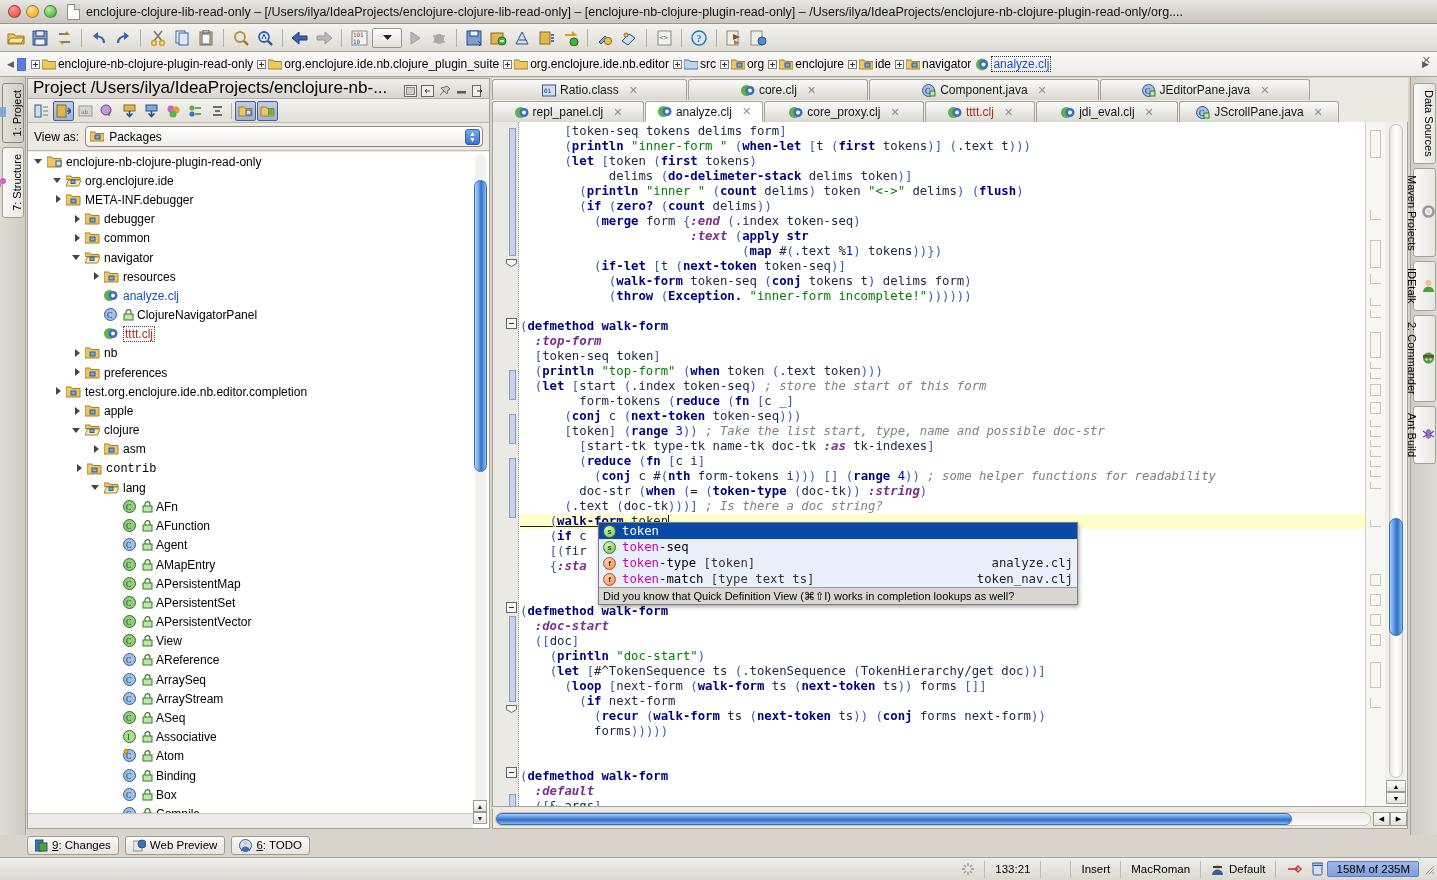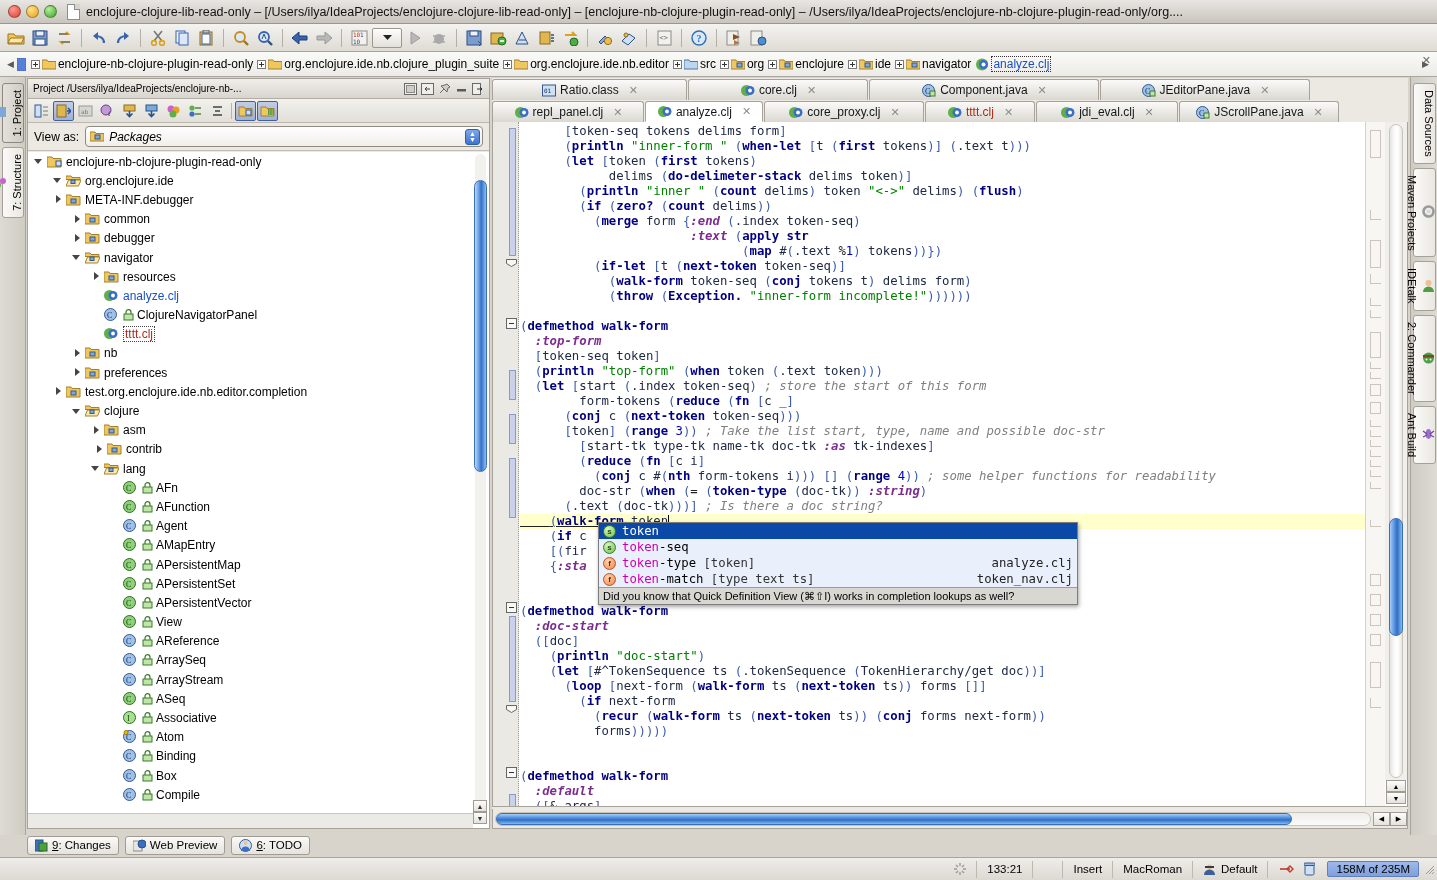--- a/index.html
+++ b/index.html
@@ -79,37 +79,37 @@
   .vtab .vlabel { writing-mode:vertical-rl; white-space:nowrap; }
   .vbar-left .vtab .vlabel { transform:rotate(180deg); }
 
   .vbar-right { position:absolute; right:0; top:77px; width:27px; height:758px;
       background:linear-gradient(90deg,#cfccc4,#dedbd4); border-left:1px solid #a9a59d; }
   .vbar-right .vtab { width:23px; }
 
   
   .project-panel { position:absolute; left:27px; top:78px; width:463px; height:751px;
       background:#ece9e3; border:1px solid #a6a29a; }
-  .pp-header { height:20px; display:flex; align-items:center;
+  .pp-header { height:20px; display:flex; align-items:flex-end;
      background:linear-gradient(#efeee9,#d8d5ce); border-bottom:1px solid #b2aea6;
-     padding:0 2px; font-size:10px; }
+     padding:0 2px; font-size:17px; }
   .pp-title { white-space:nowrap; overflow:hidden; flex:1; padding-left:3px;}
   .pp-hbtn { width:15px;height:15px; margin:0 1px; display:flex;align-items:center;justify-content:center;}
   .pp-toolbar { height:24px; display:flex; align-items:center; gap:1px; padding:1px 3px;
      background:linear-gradient(#f2f1ed,#e2dfd8); border-bottom:1px solid #bdb9b1;}
   .ppb { width:21px; height:20px; display:flex;align-items:center;justify-content:center; border-radius:2px;}
   .ppb.on { background:linear-gradient(#c2cde6,#9fb1d8); border:1px solid #44609c; }
   .ppb-sep { width:1px;height:16px;background:#b8b4ac;margin:0 2px;}
 
   .viewas { height:28px; display:flex; align-items:center; gap:6px; padding:2px 6px;
      background:#ece9e3; border-bottom:1px solid #c0bcb4; }
   .viewas-label { font-size:12px; }
   .viewas-combo { flex:1; height:21px; display:flex; align-items:center; gap:5px;
      background:linear-gradient(#ffffff,#f0eeea); border:1px solid #8f8b83; border-radius:4px;
-     padding:0 4px; position:relative;font-style:italic; }
+     padding:0 4px; position:relative; }
   .viewas-combo .stepper { position:absolute; right:2px; top:2px; width:15px; height:16px;
      background:linear-gradient(#7fa8e8,#3b74cf); border:1px solid #2f5ea8; border-radius:3px;
      display:flex;flex-direction:column;align-items:center;justify-content:center; color:#fff; line-height:6px; font-size:7px;}
 
   .tree { position:absolute; left:0; top:73px; right:0; bottom:0; overflow:hidden;
      background:#ffffff; }
   .trow { height:19.2px; display:flex; align-items:center; white-space:nowrap; font-size:12px; }
   .twist { width:11px;height:11px; margin-right:2px; display:inline-block; position:relative;}
   .twist.closed:after{ content:""; position:absolute; left:3px; top:1px;
      border-left:5px solid #454545; border-top:4.5px solid transparent; border-bottom:4.5px solid transparent;}
@@ -220,21 +220,21 @@
      background:linear-gradient(#fbfaf8,#e6e3dd); border:1px solid #a09c94; border-radius:3px;
      font-size:11.5px; }
   .bbtn u { text-decoration:underline; }
 
   .statusbar { position:absolute; left:0; top:857px; width:1437px; height:23px;
      background:linear-gradient(#efedea,#dcd9d2); border-top:1px solid #a9a59d;
      display:flex; align-items:center; font-size:11.5px; }
   .sb-cell { display:flex; align-items:center; gap:5px; padding:0 10px; height:17px;
      border-left:1px solid #bdb9b1; white-space:nowrap; }
   .sb-first { border-left:none; }
-  .mem { margin-left:auto; margin-right:4px; display:flex; align-items:center; gap:12px;}
+  .mem { margin-left:auto; margin-right:4px; display:flex; align-items:center; gap:4px;}
   .mem-bar { background:linear-gradient(#9fb9ea,#7fa0dd); border:1px solid #5f7fc0;
      padding:1px 8px; border-radius:2px; font-size:11.5px; }
   .resize-grip{ width:12px;height:12px; margin-right:2px;}
 </style>
 </head>
 <body>
 
 <div id="app">
 
   <div class="titlebar">
@@ -712,29 +712,29 @@
                 <rect x="5" y="6" width="5" height="4" fill="#7fa8d8" stroke="#35598c"></rect>
               </svg></span>
             <span>META-INF.debugger</span>
           </div>
           <div class="trow" style="padding-left: 44px;">
             <span class="twist closed"></span>
             <span class="ticon"><svg width="15" height="13">
                 <path d="M0 2h5l1 1.5h8V12H0z" fill="#f0c75e" stroke="#a3812a"></path>
                 <rect x="5" y="6" width="5" height="4" fill="#7fa8d8" stroke="#35598c"></rect>
               </svg></span>
-            <span>common</span>
+            <span>debugger</span>
           </div>
           <div class="trow" style="padding-left: 44px;">
             <span class="twist closed"></span>
             <span class="ticon"><svg width="15" height="13">
                 <path d="M0 2h5l1 1.5h8V12H0z" fill="#f0c75e" stroke="#a3812a"></path>
                 <rect x="5" y="6" width="5" height="4" fill="#7fa8d8" stroke="#35598c"></rect>
               </svg></span>
-            <span>debugger</span>
+            <span>common</span>
           </div>
           <div class="trow" style="padding-left: 44px;">
             <span class="twist open"></span>
             <span class="ticon"><svg width="15" height="13">
                 <path d="M0 2h5l1 1.5h8v2H0z" fill="#f0c75e" stroke="#a3812a"></path>
                 <path d="M0 12l2.5-6H15l-2.5 6z" fill="#fce9b0" stroke="#a3812a"></path>
                 <rect x="5" y="6" width="4" height="3.5" fill="#7fa8d8" stroke="#35598c"></rect>
               </svg></span>
             <span>navigator</span>
           </div>
@@ -794,37 +794,45 @@
           </div>
           <div class="trow" style="padding-left: 25px;">
             <span class="twist closed"></span>
             <span class="ticon"><svg width="15" height="13">
                 <path d="M0 2h5l1 1.5h8V12H0z" fill="#f0c75e" stroke="#a3812a"></path>
                 <rect x="5" y="6" width="5" height="4" fill="#7fa8d8" stroke="#35598c"></rect>
               </svg></span>
             <span>test.org.enclojure.ide.nb.editor.completion</span>
           </div>
           <div class="trow" style="padding-left: 44px;">
+            <span class="twist closed"></span>
+            <span class="ticon"><svg width="15" height="13">
+                <path d="M0 2h5l1 1.5h8V12H0z" fill="#f0c75e" stroke="#a3812a"></path>
+                <rect x="5" y="6" width="5" height="4" fill="#7fa8d8" stroke="#35598c"></rect>
+              </svg></span>
+            <span>apple</span>
+          </div>
+          <div class="trow" style="padding-left: 44px;">
             <span class="twist open"></span>
             <span class="ticon"><svg width="15" height="13">
                 <path d="M0 2h5l1 1.5h8v2H0z" fill="#f0c75e" stroke="#a3812a"></path>
                 <path d="M0 12l2.5-6H15l-2.5 6z" fill="#fce9b0" stroke="#a3812a"></path>
                 <rect x="5" y="6" width="4" height="3.5" fill="#7fa8d8" stroke="#35598c"></rect>
               </svg></span>
             <span>clojure</span>
           </div>
           <div class="trow" style="padding-left: 63px;">
             <span class="twist closed"></span>
             <span class="ticon"><svg width="15" height="13">
                 <path d="M0 2h5l1 1.5h8V12H0z" fill="#f0c75e" stroke="#a3812a"></path>
                 <rect x="5" y="6" width="5" height="4" fill="#7fa8d8" stroke="#35598c"></rect>
               </svg></span>
             <span>asm</span>
           </div>
-          <div class="trow" style="padding-left: 66px;">
+          <div class="trow" style="padding-left: 46px; font-family: Liberation Mono, monospace;">
             <span class="twist closed"></span>
             <span class="ticon"><svg width="15" height="13">
                 <path d="M0 2h5l1 1.5h8V12H0z" fill="#f0c75e" stroke="#a3812a"></path>
                 <rect x="5" y="6" width="5" height="4" fill="#7fa8d8" stroke="#35598c"></rect>
               </svg></span>
             <span>contrib</span>
           </div>
           <div class="trow" style="padding-left: 63px;">
             <span class="twist open"></span>
             <span class="ticon"><svg width="15" height="13">

